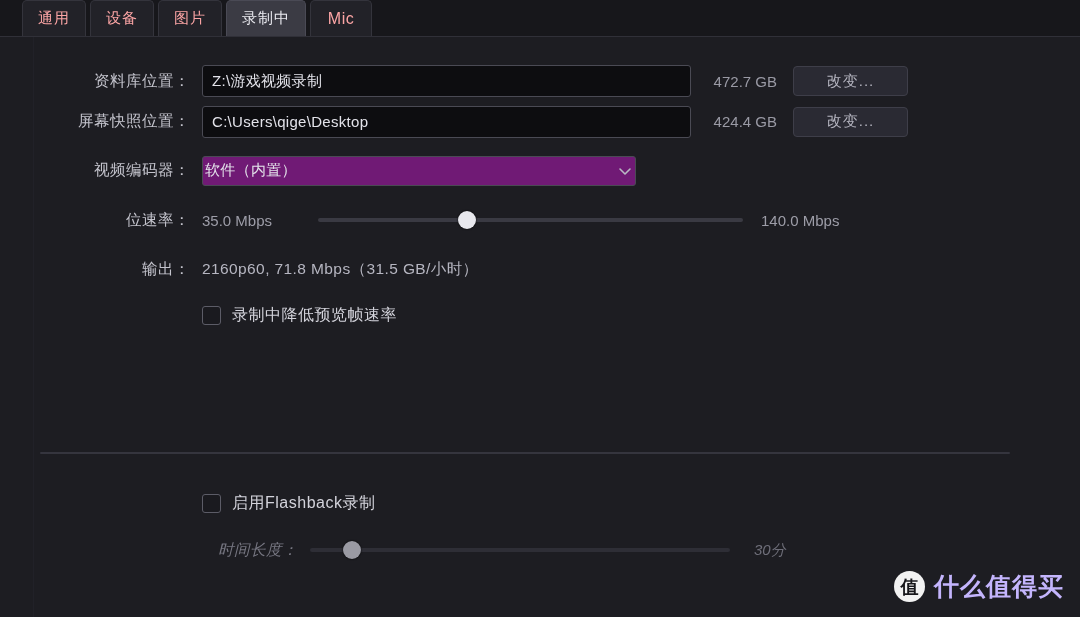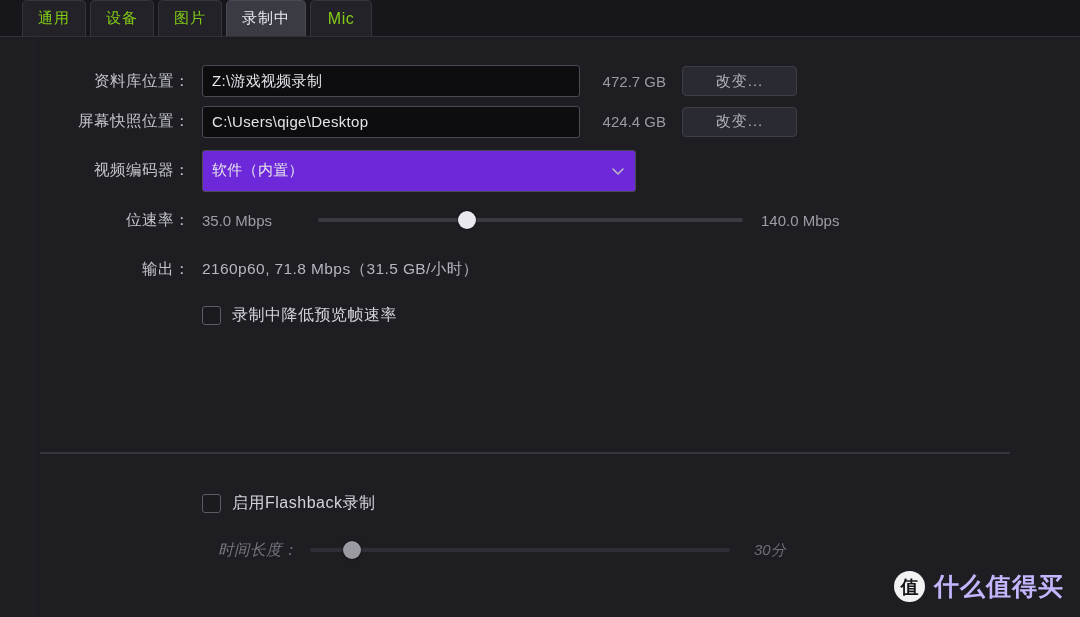--- a/index.html
+++ b/index.html
@@ -33,21 +33,21 @@
   }
   .tab {
     position: relative;
     height: 36px;
     min-width: 62px;
     padding: 0 15px;
     display: flex;
     align-items: center;
     justify-content: center;
     font-size: 15px;
-    color: #84cc16;
+    color: #fca5a5;
     background: #222228;
     border: 1px solid #34343c;
     border-bottom: none;
     border-radius: 5px 5px 0 0;
     margin-right: 4px;
     letter-spacing: 1px;
     cursor: pointer;
     user-select: none;
   }
   .tab.active {
@@ -93,21 +93,21 @@
     padding-right: 12px;
     font-size: 15.5px;
     color: #c4c4cd;
     letter-spacing: 0.5px;
     white-space: nowrap;
   }
   .lbl.dim { color: #767681; }
 
   
   .txtinput {
-    width: 378px;
+    width: 489px;
     height: 32px;
     background: #0d0d10;
     border: 1px solid #4a4a54;
     border-radius: 3px;
     display: flex;
     align-items: center;
     padding: 0 9px;
     font-size: 15px;
     color: #e3e3ea;
     letter-spacing: 0.3px;
@@ -135,27 +135,27 @@
     justify-content: center;
     font-size: 15px;
     color: #b5b5c0;
     letter-spacing: 1px;
     cursor: pointer;
     user-select: none;
   }
 
   
   .select {
-    height: 42px;
-    background: #6d28d9;
+    height: 30px;
+    background: #701a75;
     border: 1px solid #4a4a54;
     border-radius: 3px;
     display: flex;
     align-items: center;
-    padding: 0 9px;
+    padding: 0 2px;
     font-size: 15px;
     color: #e3e3ea;
     letter-spacing: 0.3px;
     cursor: pointer;
     user-select: none;
     position: relative;
   }
   .select .val { flex: 1; white-space: nowrap; }
   .select.wide { width: 434px; }
   .select.narrow { width: 220px; }

